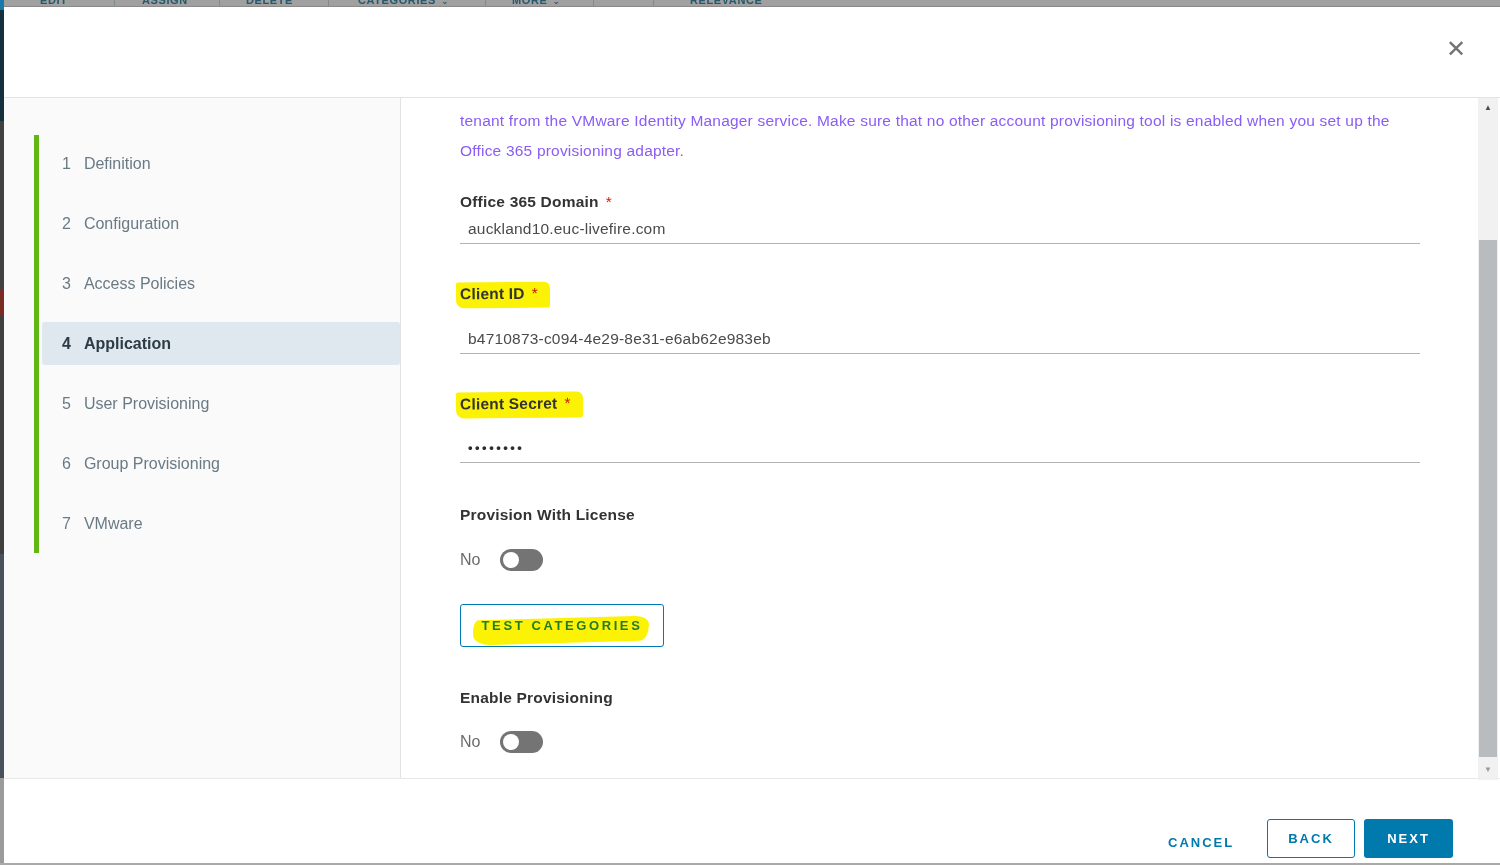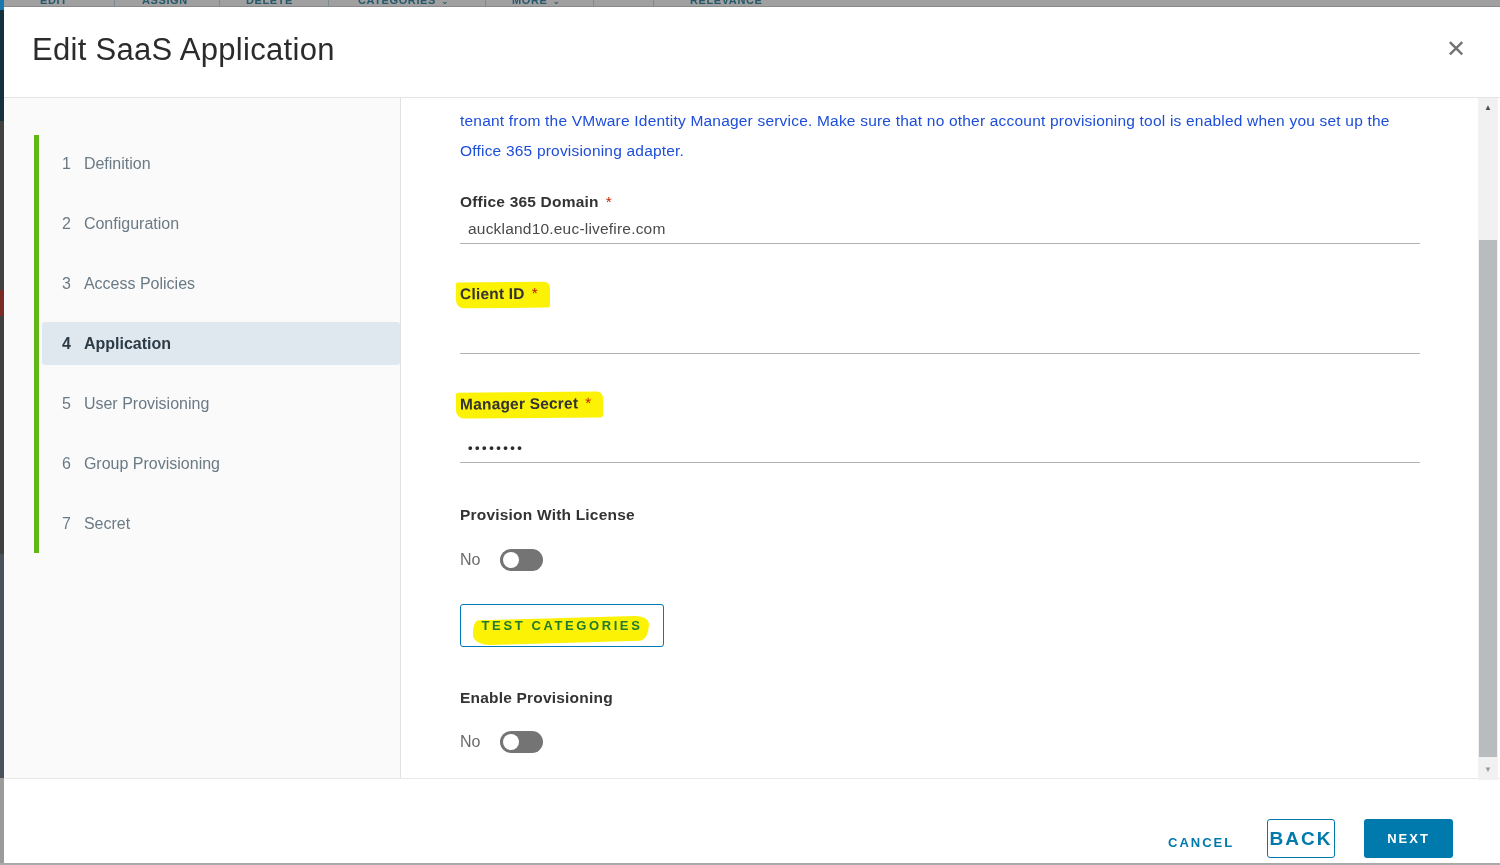--- a/index.html
+++ b/index.html
@@ -50,21 +50,21 @@
   .wizard-bar{position:absolute;left:34px;top:135px;width:5px;height:418px;background:#61b715;}
   .step-row{
     position:absolute;left:42px;width:358px;height:43px;display:flex;align-items:center;
     padding-left:20px;gap:13px;font-size:16px;color:#6a7a85;cursor:pointer;
   }
   .step-row.selected{background:#dfe8ee;border-radius:3px;color:#2d3b46;font-weight:700;}
   .st-0{top:142px}.st-1{top:202px}.st-2{top:262px}.st-3{top:322px}.st-4{top:382px}.st-5{top:442px}.st-6{top:502px}
   
   .intro{
     position:absolute;left:460px;top:106px;width:948px;
-    font-size:15.5px;line-height:30px;color:#1d4ed8;letter-spacing:.2px;
+    font-size:15.5px;line-height:30px;color:#8b5cf6;letter-spacing:.2px;
   }
   .field-label{
     position:absolute;left:460px;font-size:15.5px;font-weight:700;color:#333333;letter-spacing:.2px;
   }
   .req{color:#c92100;margin-left:7px;font-weight:400;}
   .hl-label{
     position:absolute;left:456px;background:#fbf206;
     padding:3px 12px 5px 4px;transform:rotate(-0.5deg);
     font-size:15.5px;font-weight:700;color:#333333;letter-spacing:.2px;
     border-radius:2px 6px 3px 8px;
@@ -106,23 +106,23 @@
   }
   .sb-up{top:100px;color:#4d4d4d;}
   .sb-down{top:762px;color:#9a9a9a;}
   .sb-thumb{position:absolute;left:1479px;top:240px;width:18px;height:517px;background:#b9bcbe;cursor:pointer;}
   
   .cancel-link{
     position:absolute;left:1160px;top:831px;font-size:13px;font-weight:700;letter-spacing:2px;
     color:#0079ad;cursor:pointer;padding:4px 8px;
   }
   .back-btn{
-    position:absolute;left:1267px;top:819px;width:68px;height:39px;
+    position:absolute;left:1267px;top:819px;width:88px;height:39px;
     background:#ffffff;border:1px solid #0079ad;border-radius:3px;color:#0079ad;
-    font-size:19px;font-weight:700;letter-spacing:2px;cursor:pointer;
+    font-size:13px;font-weight:700;letter-spacing:2px;cursor:pointer;
     display:flex;align-items:center;justify-content:center;
     font-family:"Liberation Sans",sans-serif;
   }
   .next-btn{
     position:absolute;left:1364px;top:819px;width:89px;height:39px;
     background:#0079ad;border:none;border-radius:3px;color:#ffffff;
     font-size:13px;font-weight:700;letter-spacing:2px;cursor:pointer;
     display:flex;align-items:center;justify-content:center;
     font-family:"Liberation Sans",sans-serif;
   }
@@ -143,21 +143,20 @@
     <span class="strip-sep sp-0"></span>
     <span class="strip-sep sp-1"></span>
     <span class="strip-sep sp-2"></span>
     <span class="strip-sep sp-3"></span>
     <span class="strip-sep sp-4"></span>
     <span class="strip-sep sp-5"></span>
   </div>
   <div class="bottom-edge"></div>
 
   <div class="modal-bg"></div>
-  <div class="modal-title">Edit SaaS Application</div>
   <div class="close-x">✕</div>
   <div class="header-divider"></div>
 
   <div class="sidebar-bg"></div>
   <div class="sidebar-divider"></div>
   <div class="wizard-bar"></div>
 
   <div class="step-row st-0">
     <span>1</span>
     <span>Definition</span>
@@ -177,38 +176,39 @@
   <div class="step-row st-4">
     <span>5</span>
     <span>User Provisioning</span>
   </div>
   <div class="step-row st-5">
     <span>6</span>
     <span>Group Provisioning</span>
   </div>
   <div class="step-row st-6">
     <span>7</span>
-    <span>Secret</span>
+    <span>VMware</span>
   </div>
 
   <div class="intro">tenant from the VMware Identity Manager service. Make sure that no other account provisioning tool is enabled when you set up the Office 365 provisioning adapter.</div>
 
   <div class="field-label" style="top:193px">
     <span>Office 365 Domain</span><span class="req">*</span>
   </div>
   <div class="input-value" style="top:220px">auckland10.euc-livefire.com</div>
   <div class="input-line" style="top:243px"></div>
 
   <div class="hl-label" style="top:282px">
     <span>Client ID</span><span class="req">*</span>
   </div>
+  <div class="input-value" style="top:330px">b4710873-c094-4e29-8e31-e6ab62e983eb</div>
   <div class="input-line" style="top:353px"></div>
 
   <div class="hl-label" style="top:392px">
-    <span>Manager Secret</span><span class="req">*</span>
+    <span>Client Secret</span><span class="req">*</span>
   </div>
   <div class="secret-dots" style="top:440px">••••••••</div>
   <div class="input-line" style="top:462px"></div>
 
   <div class="field-label" style="top:506px">Provision With License</div>
   <div class="toggle-row" style="top:549px">
     <span class="toggle-state">No</span>
     <span class="toggle">
         <span class="knob"></span>
       </span>

